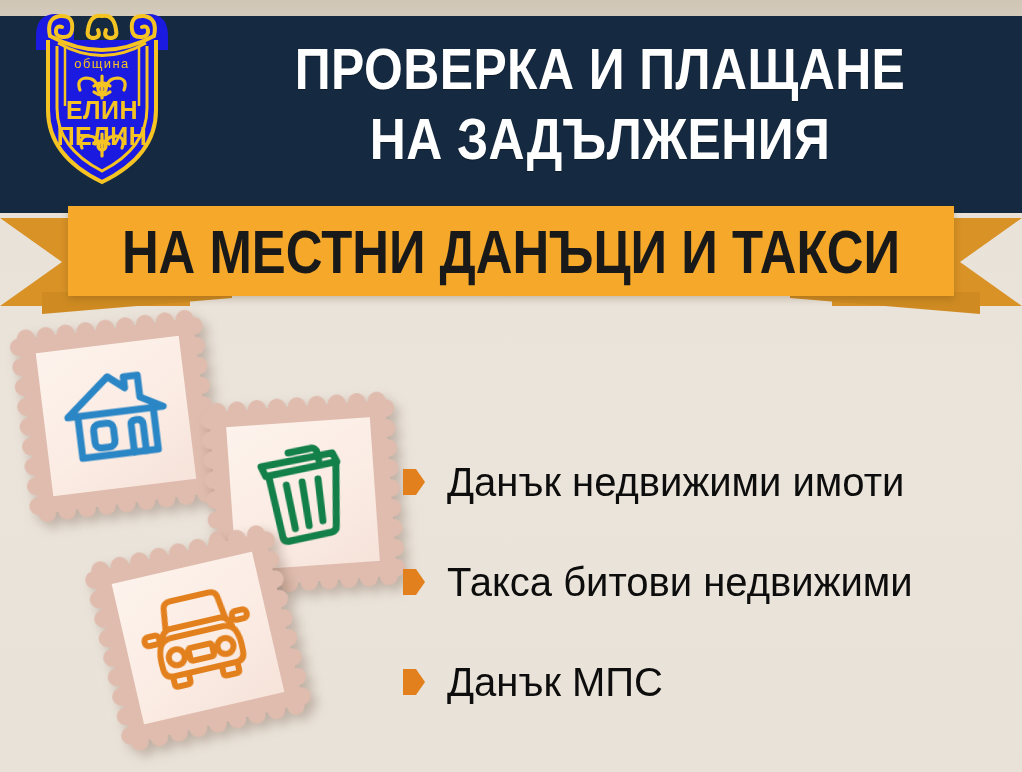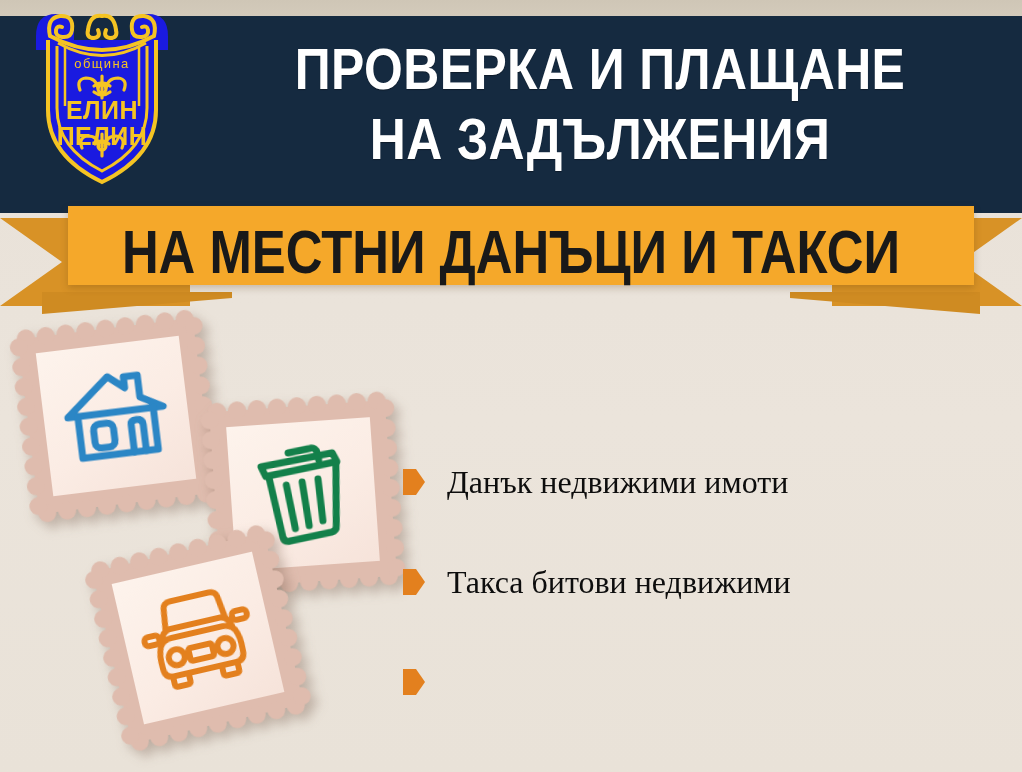--- a/index.html
+++ b/index.html
@@ -61,24 +61,23 @@
   .ribbon-tail.right{
     right:0;
     clip-path:polygon(0 0, 190px 0, 128px 44px, 190px 88px, 0 88px);
   }
   .ribbon-fold{
     position:absolute;top:96px;height:22px;background:#cf8b22;
   }
   .ribbon-fold.left{left:42px;width:190px;clip-path:polygon(0 0,190px 0,190px 6px,0 22px);}
   .ribbon-fold.right{right:42px;width:190px;clip-path:polygon(0 0,190px 0,190px 22px,0 6px);}
   .ribbon-band{
-    position:absolute;left:68px;top:10px;width:886px;height:79px;
+    position:absolute;left:68px;top:10px;width:886px;height:90px;
     background:#f5a82a;
     box-shadow:0 3px 7px rgba(90,60,10,.25);
-    padding-left:20px;
   }
   .ribbon-text{
     position:absolute;left:0;top:0;width:886px;height:90px;
     display:flex;align-items:center;justify-content:center;
     color:#191919;
     font-family:"Liberation Sans", sans-serif;
     font-weight:bold;
     font-size:62px;
     letter-spacing:0px;
     transform:scaleX(0.82);
@@ -113,22 +112,22 @@
   .bullet-row{
     display:flex;align-items:center;
     height:100px;
   }
   .bullet-mark{
     width:22px;height:26px;flex:0 0 22px;margin-right:22px;
     background:#e3801e;
     clip-path:polygon(0 0,13px 0,22px 13px,13px 26px,0 26px);
   }
   .bullet-label{
-    font-family:Liberation Serif, serif;
-    font-size:32px;
+    font-family:Liberation Sans, sans-serif;
+    font-size:40px;
     color:#0d0d0d;
     white-space:nowrap;
     line-height:1;
   }
 </style>
 </head>
 <body>
 
 <div class="poster">
 
@@ -372,16 +371,17 @@
     <div class="bullet-row">
       <span class="bullet-mark"></span>
       <span class="bullet-label">Данък недвижими имоти</span>
     </div>
     <div class="bullet-row">
       <span class="bullet-mark"></span>
       <span class="bullet-label">Такса битови недвижими</span>
     </div>
     <div class="bullet-row">
       <span class="bullet-mark"></span>
+      <span class="bullet-label">Данък МПС</span>
     </div>
   </div>
 
 </div>
 
 </body></html>

